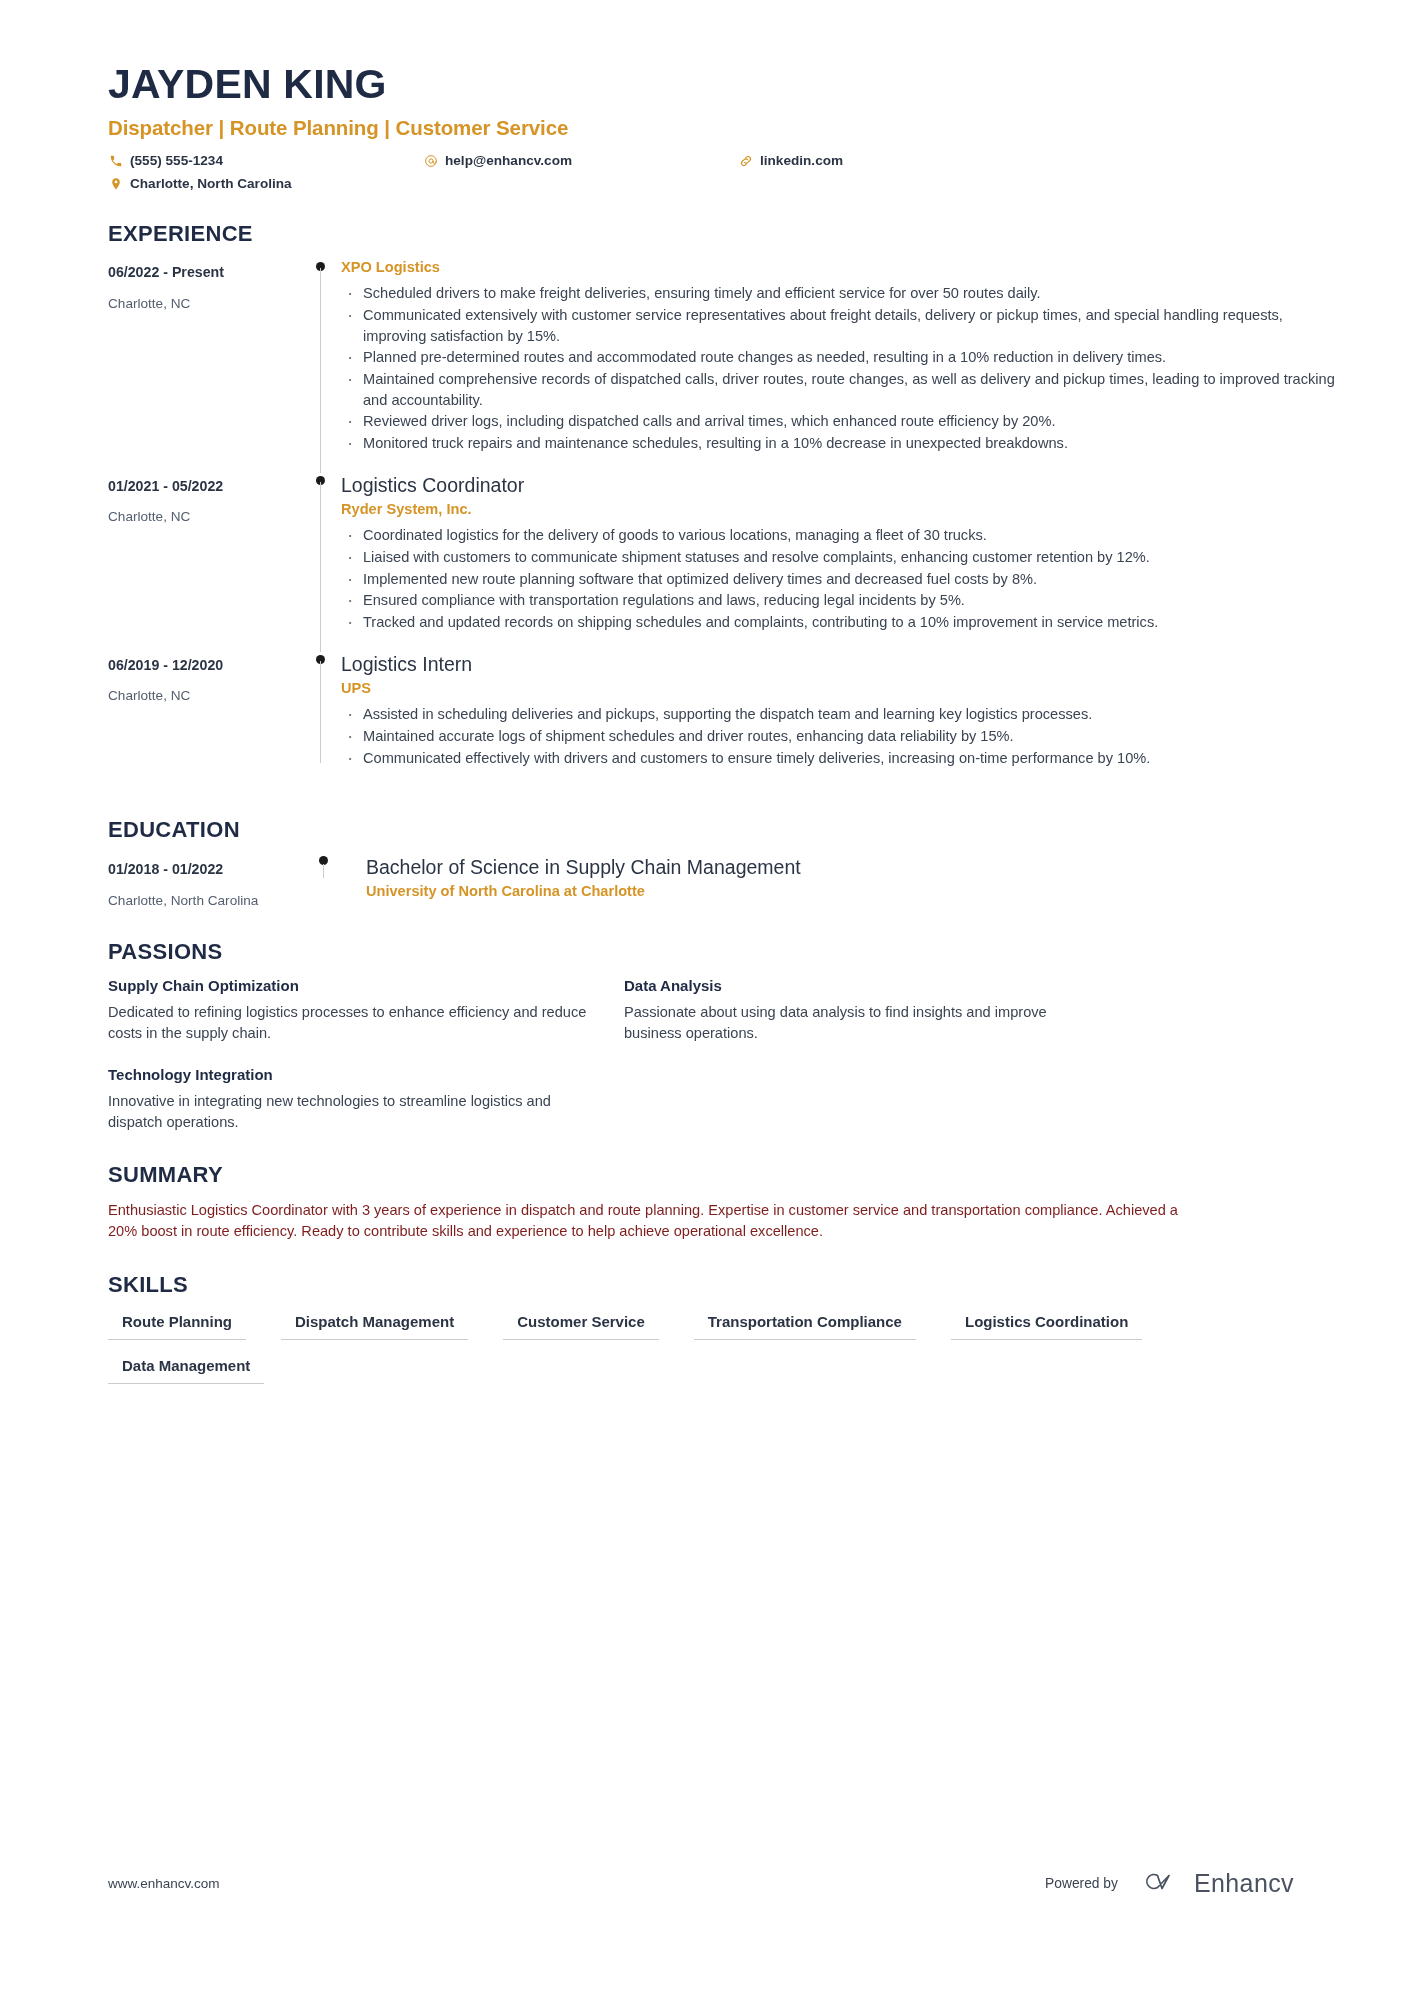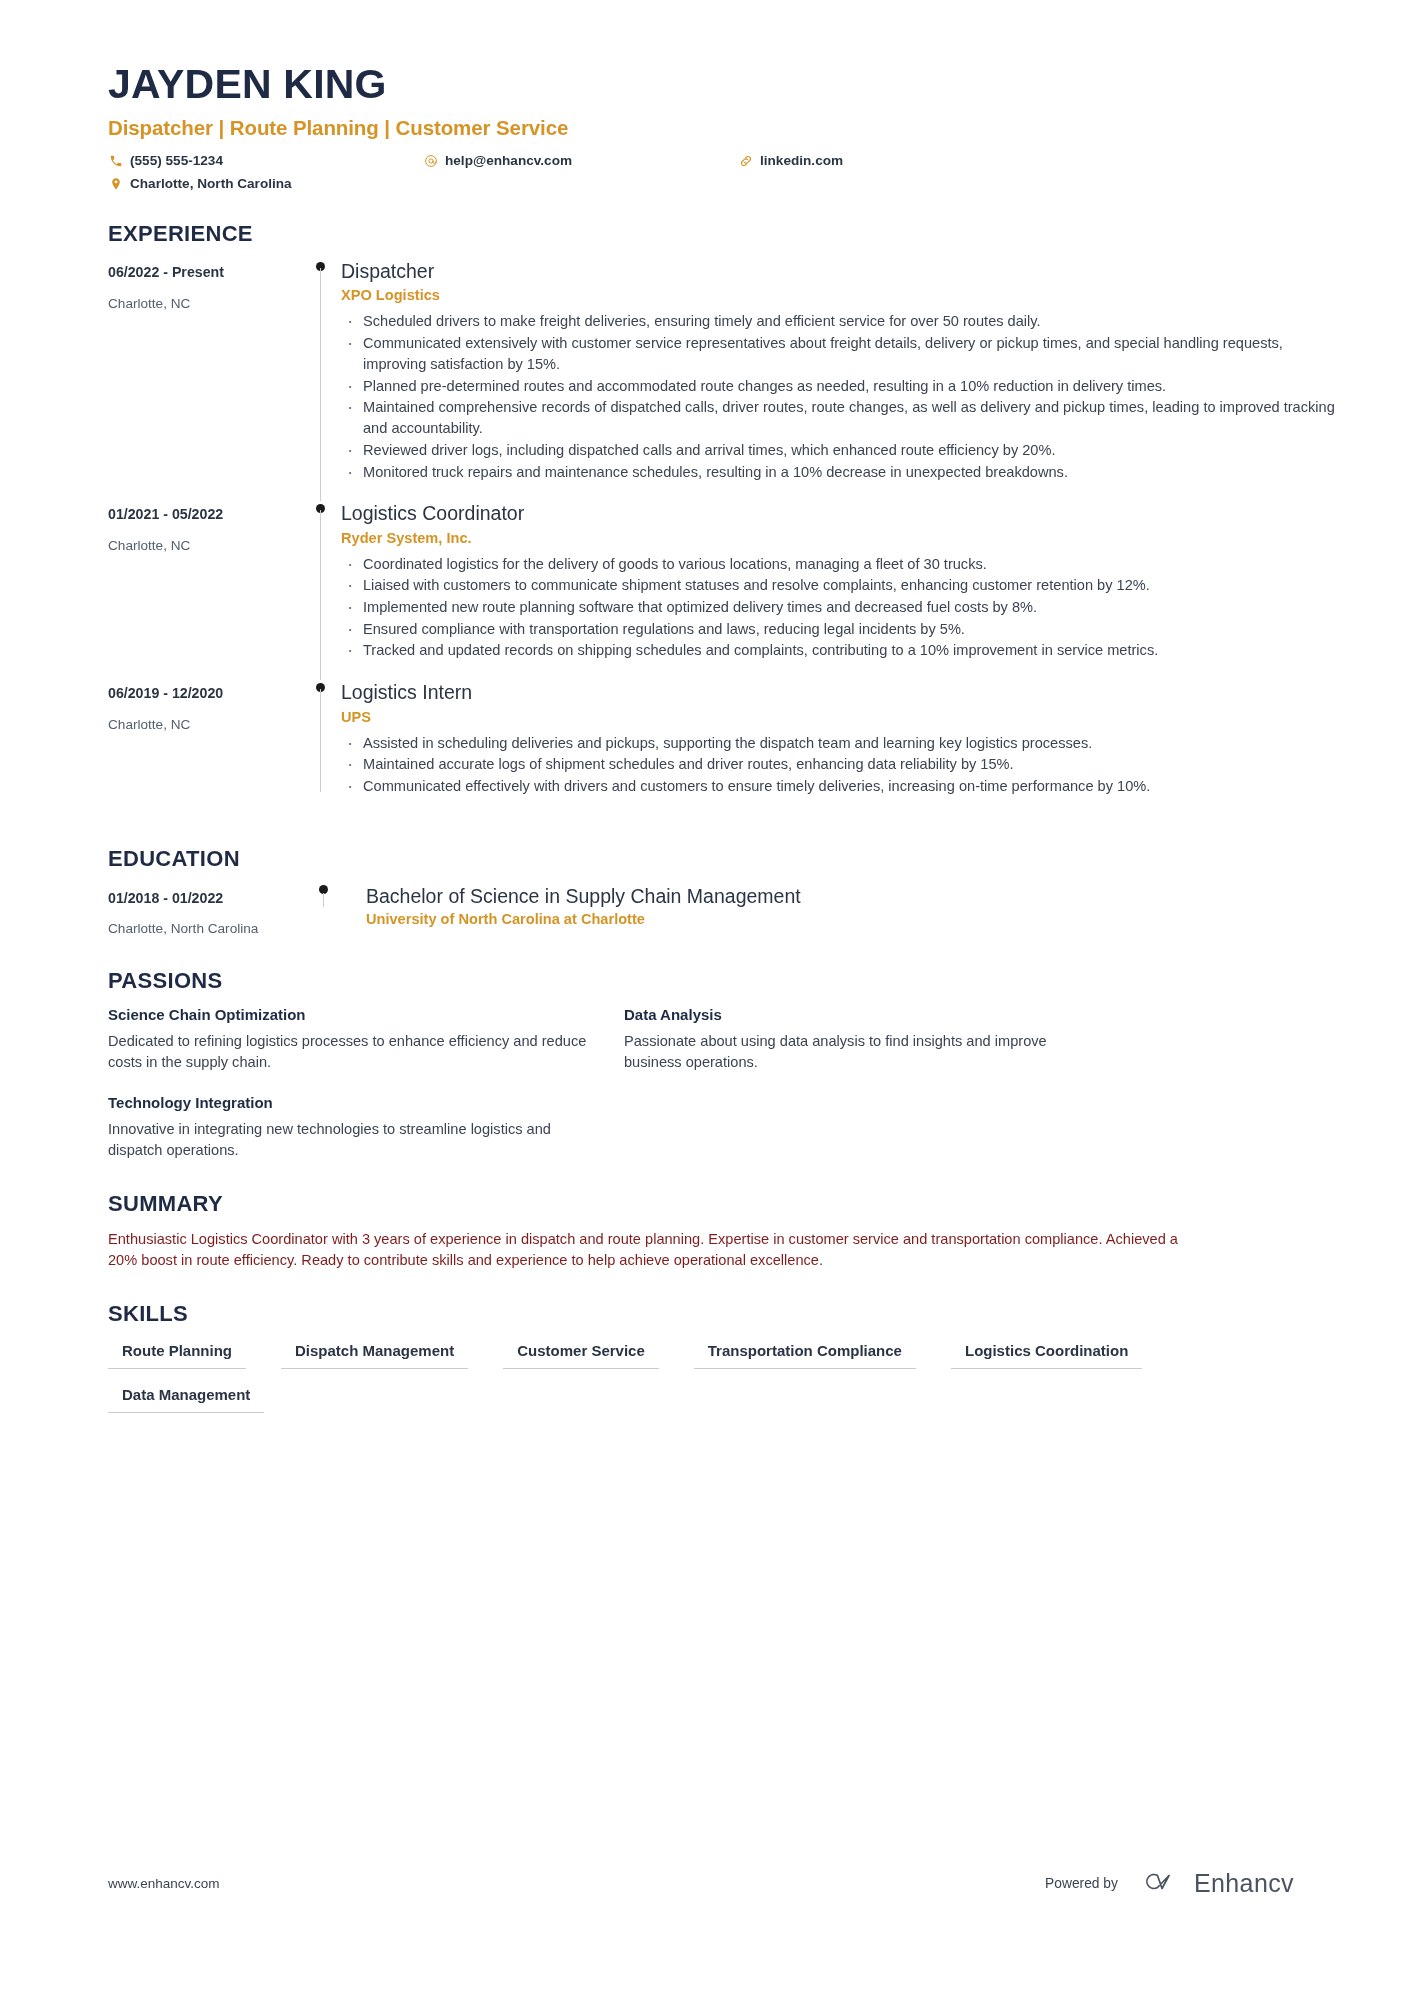--- a/index.html
+++ b/index.html
@@ -343,21 +343,20 @@
     <div class="entry">
       <div class="entry-left">
         <div class="entry-date">06/2022 - Present</div>
         <div class="entry-loc">Charlotte, NC</div>
       </div>
       <div class="timeline">
         <span class="dot"></span>
         <span class="line"></span>
       </div>
       <div class="entry-right">
-        <div class="job-title">Dispatcher</div>
         <div class="job-company">XPO Logistics</div>
         <ul class="bullets">
           <li>Scheduled drivers to make freight deliveries, ensuring timely and efficient service for over 50 routes daily.</li>
           <li>Communicated extensively with customer service representatives about freight details, delivery or pickup times, and special handling requests, improving satisfaction by 15%.</li>
           <li>Planned pre-determined routes and accommodated route changes as needed, resulting in a 10% reduction in delivery times.</li>
           <li>Maintained comprehensive records of dispatched calls, driver routes, route changes, as well as delivery and pickup times, leading to improved tracking and accountability.</li>
           <li>Reviewed driver logs, including dispatched calls and arrival times, which enhanced route efficiency by 20%.</li>
           <li>Monitored truck repairs and maintenance schedules, resulting in a 10% decrease in unexpected breakdowns.</li>
         </ul>
       </div>
@@ -421,21 +420,21 @@
         <div class="edu-degree">Bachelor of Science in Supply Chain Management</div>
         <div class="edu-school">University of North Carolina at Charlotte</div>
       </div>
     </div>
   </div>
 
   <div class="section">
     <div class="section-title">PASSIONS</div>
     <div class="passions-grid">
       <div class="passion">
-        <div class="passion-title">Science Chain Optimization</div>
+        <div class="passion-title">Supply Chain Optimization</div>
         <div class="passion-desc">Dedicated to refining logistics processes to enhance efficiency and reduce costs in the supply chain.</div>
       </div>
       <div class="passion">
         <div class="passion-title">Data Analysis</div>
         <div class="passion-desc">Passionate about using data analysis to find insights and improve business operations.</div>
       </div>
       <div class="passion">
         <div class="passion-title">Technology Integration</div>
         <div class="passion-desc">Innovative in integrating new technologies to streamline logistics and dispatch operations.</div>
       </div>

